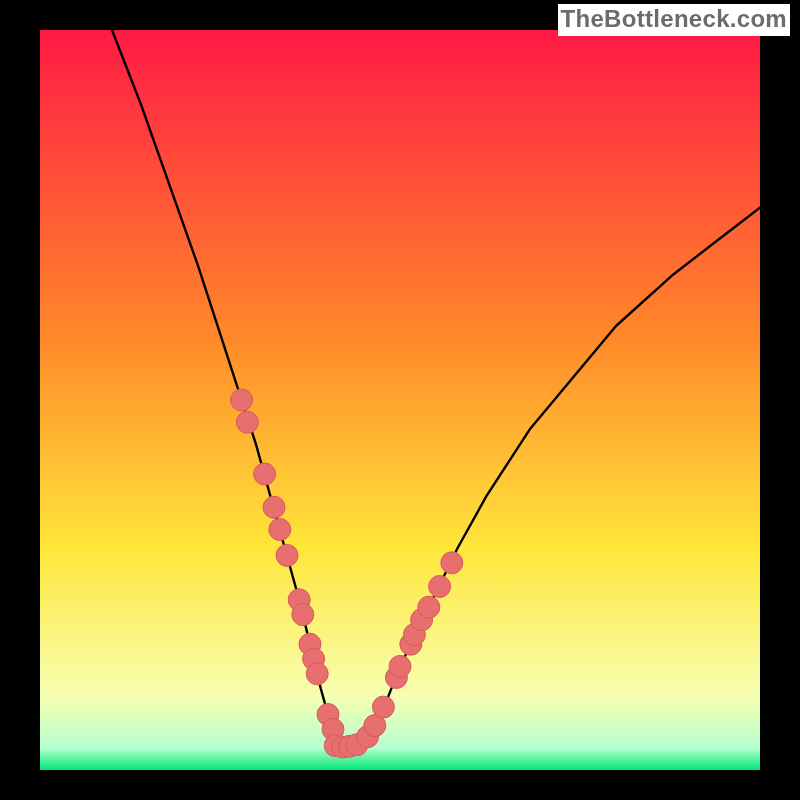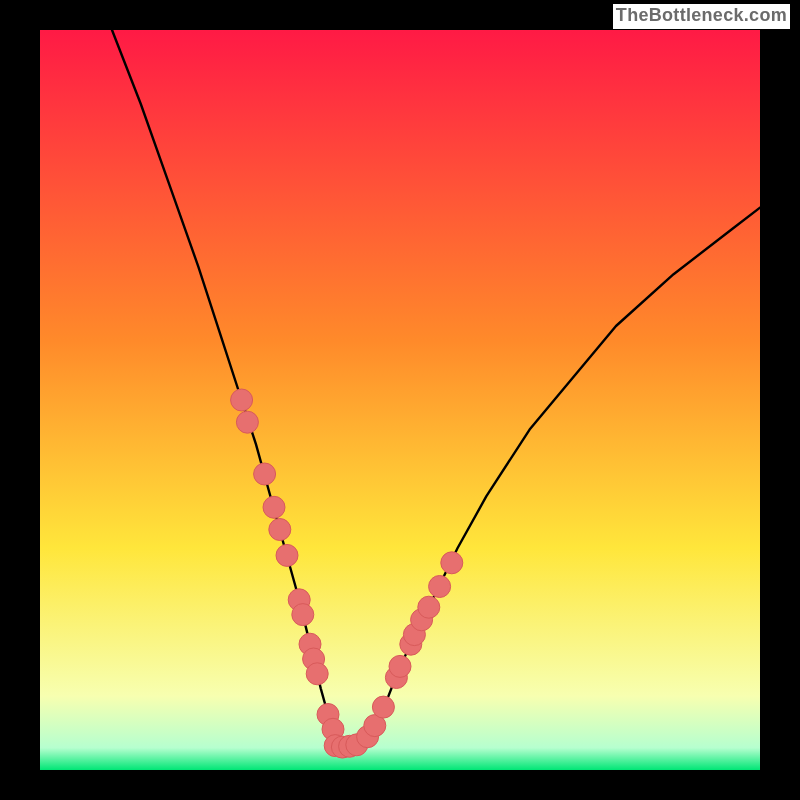--- a/index.html
+++ b/index.html
@@ -16,21 +16,21 @@
     top: 0;
     left: 0;
     width: 800px;
     height: 800px;
   }
   .watermark {
     position: absolute;
     top: 4px;
     right: 10px;
     color: #6b6b6b;
-    font-size: 18px;
+    font-size: 24px;
     font-weight: 600;
     letter-spacing: 0.3px;
     background: #fff;
     padding: 1px 3px 3px 3px;
   }
   svg { display: block; }
 </style>
 </head>
 <body>
 

